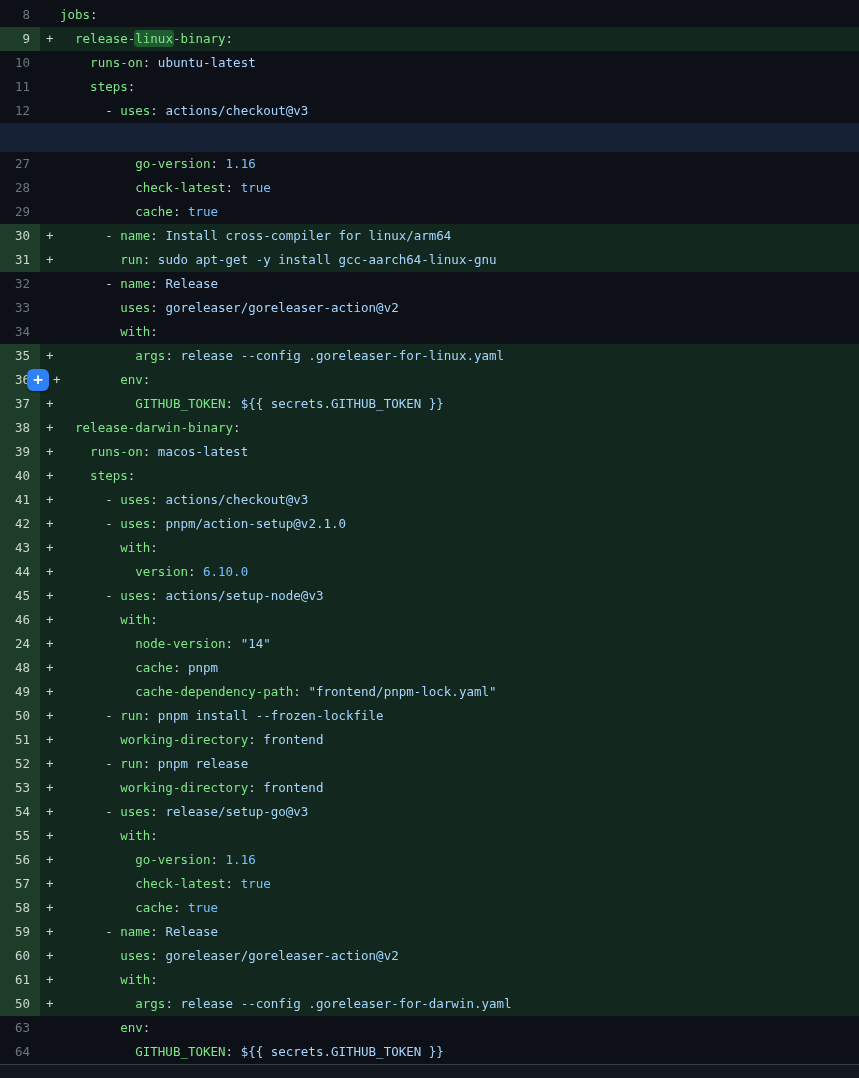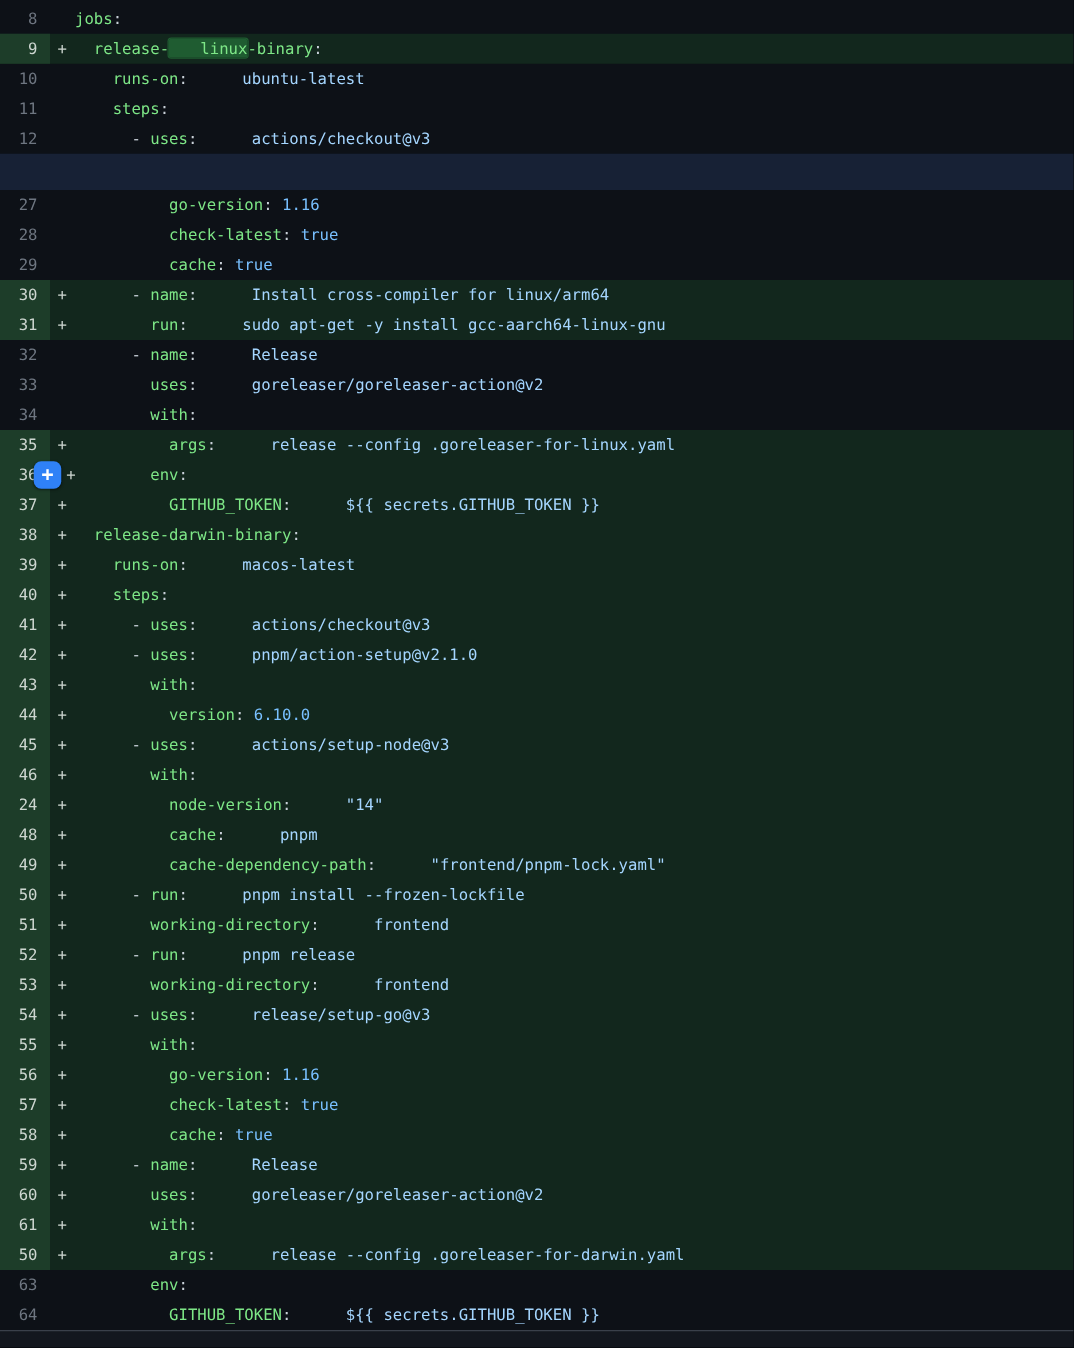--- a/index.html
+++ b/index.html
@@ -16,29 +16,28 @@
   .num{
     width:40px;min-width:40px;text-align:right;padding-right:10px;
     box-sizing:border-box;color:var(--line-num);cursor:pointer;
     -webkit-user-select:none;user-select:none;
   }
   .marker{width:20px;min-width:20px;padding-left:6px;box-sizing:border-box;color:var(--line-num-added);}
   .code{flex:1;white-space:pre;}
   .row.add{background:var(--added-bg);}
   .row.add .num{background:var(--added-gutter-bg);color:var(--line-num-added);}
   .seg-key{color:var(--key);}
-  .seg-str{color:var(--string);margin-left:36px;}
+  .seg-str{color:var(--string);}
   .seg-num{color:var(--constant);text-align:center;}
   .seg-plain{color:var(--text);}
   .seg-keyhl{
     color:var(--key);
     background:var(--word-highlight-bg);
     box-shadow:0 0 0 1px var(--word-highlight-bg);
     border-radius:2px;
-    padding-left:25px;
   }
   .row-expander{height:29px;background:var(--expander-bg);cursor:pointer;}
   .has-button .marker{padding-left:13px;}
   .add-btn{
     position:absolute;left:27px;top:1px;
     width:22px;height:22px;
     background:var(--comment-button-bg);
     color:#ffffff;border-radius:6px;
     text-align:center;line-height:21px;
     font-size:16px;font-weight:bold;cursor:pointer;

